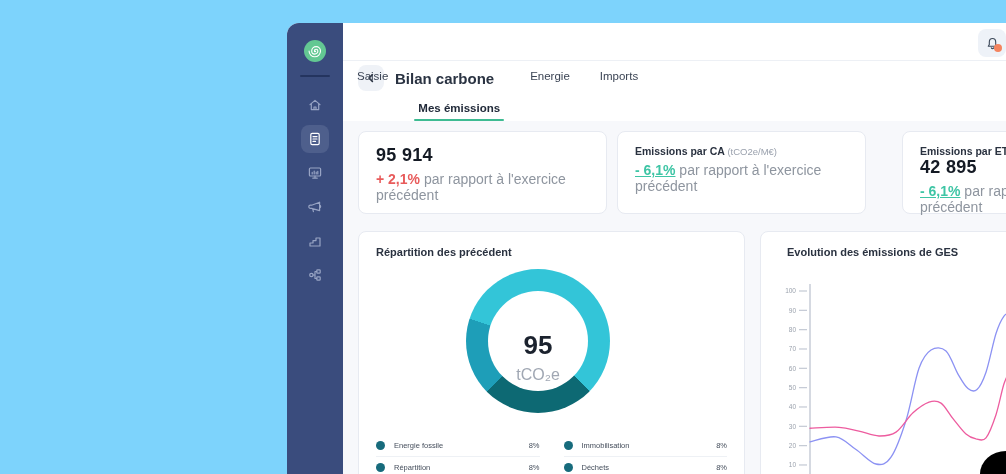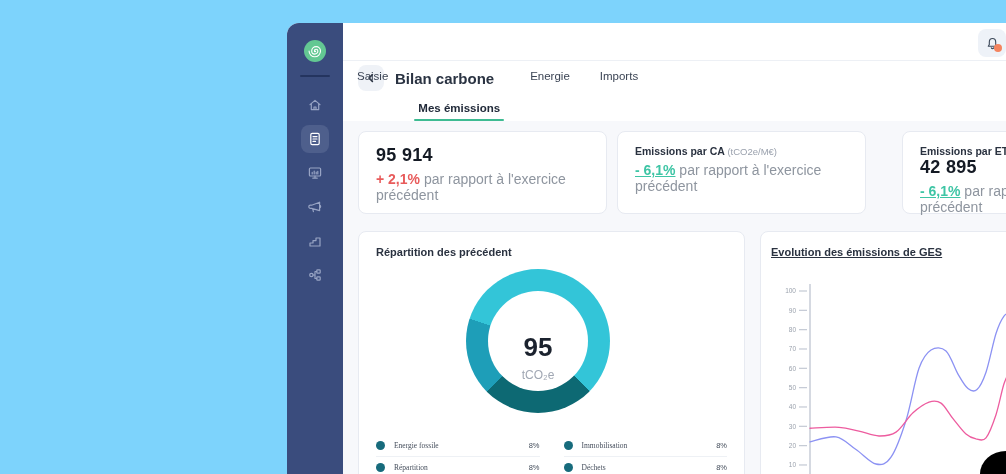--- a/index.html
+++ b/index.html
@@ -53,31 +53,31 @@
   .delta-up { color:#E85B5B; font-weight:700; }
   .delta-down { color:#3EC5A5; font-weight:700;text-decoration:underline; }
 
   
   .donut-card { left:15px; top:110px; width:387px; height:290px; }
   .panel-title { position:absolute; left:17px; top:14px; font-size:11px; font-weight:700; color:#2A3240; }
   .donut { position:absolute; left:107px; top:37px; width:144px; height:144px; border-radius:50%; }
   .donut-hole { position:absolute; inset:22px; background:#fff; border-radius:50%;
                 display:flex; flex-direction:column; align-items:center; justify-content:center; }
   .donut-value { font-size:26px; font-weight:700; color:#1B222E;margin-top:32px; }
-  .donut-unit { font-size:12px; color:#A0A7B3; margin-top:5px; }
+  .donut-unit { font-size:16px; color:#A0A7B3; margin-top:5px; }
   .legend { position:absolute; left:17px; right:17px; top:203px;
             display:grid; grid-template-columns:1fr 1fr; column-gap:24px; }
   .legend-item { display:flex; align-items:center; height:22px; border-bottom:1px solid #EEF1F5; }
   .legend-dot { width:9px; height:9px; border-radius:50%; flex:0 0 9px; }
-  .legend-label { flex:1; margin-left:9px; font-size:7.5px; color:#454E5C;font-family:Liberation Serif, serif; }
+  .legend-label { flex:1; margin-left:9px; font-size:7.5px; color:#454E5C; }
   .legend-value { font-size:7.5px; color:#454E5C; }
 
   
   .line-card { left:417px; top:110px; width:332px; height:290px; }
-  .line-card .panel-title { left:10px;text-decoration:underline; }
+  .line-card .panel-title { left:26px; }
   .line-svg { position:absolute; left:0; top:28px; }
 
   .corner-shape { position:absolute; right:0; bottom:0; width:26px; height:23px; background:#000;
                   border-top-left-radius:100% 100%; }
 </style>
 </head>
 <body>
 
 <div class="stage">
   <div class="window">

